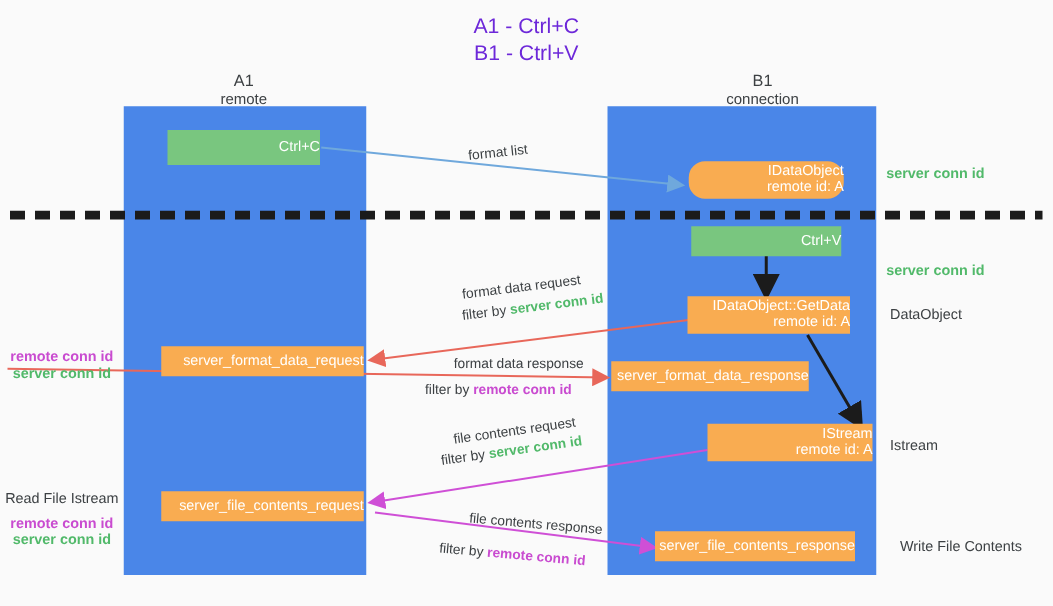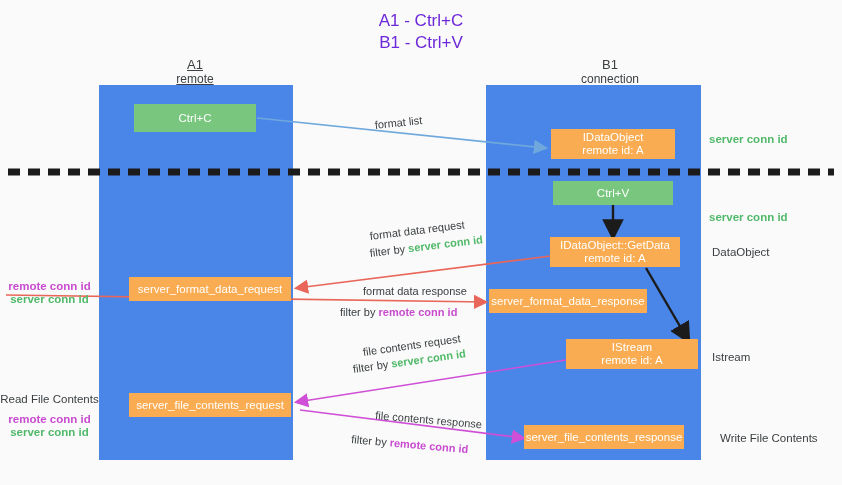--- a/index.html
+++ b/index.html
@@ -19,21 +19,21 @@
 
   .colhead{
     position:absolute;text-align:center;font-size:12px;line-height:14px;color:#3c4043;
   }
   .colhead .big{font-size:13px;}
 
   .lane{position:absolute;background:#4a86e8;}
 
   .box{
     position:absolute;box-sizing:border-box;
-    display:flex;flex-direction:column;align-items:center;justify-content:center;
+    display:flex;flex-direction:column;align-items:flex-end;justify-content:center;
     color:#ffffff;font-size:11.5px;line-height:13px;text-align:center;
   }
   .box.orange{background:#f9ac51;}
   .box.green{background:#79c67f;}
   .box .l2{font-size:11.5px;}
 
   .edgelabel{
     position:absolute;font-size:11px;line-height:14px;color:#3c4043;white-space:nowrap;
   }
   .edgelabel.rot{transform-origin:left top;}
@@ -51,21 +51,21 @@
 </head>
 <body>
 
 <div class="stage">
 
   <div class="title">
     <div>A1 - Ctrl+C</div>
     <div>B1 - Ctrl+V</div>
   </div>
 
-  <div class="colhead" style="left:130px;top:58px;width:130px;text-decoration:underline;">
+  <div class="colhead" style="left:130px;top:58px;width:130px;">
     <div class="big">A1</div>
     <div>remote</div>
   </div>
   <div class="colhead" style="left:540px;top:58px;width:140px;">
     <div class="big">B1</div>
     <div>connection</div>
   </div>
 
   <div class="lane" style="left:99px;top:85px;width:194px;height:375px;"></div>
   <div class="lane" style="left:486px;top:85px;width:215px;height:375px;"></div>
@@ -108,21 +108,21 @@
   </div>
 
   <div class="box orange" style="left:129px;top:277px;width:162px;height:24px;">
     <div>server_format_data_request</div>
   </div>
 
   <div class="box orange" style="left:129px;top:393px;width:162px;height:24px;">
     <div>server_file_contents_request</div>
   </div>
 
-  <div class="box orange" style="left:551px;top:129px;width:124px;height:30px;">
+  <div class="box orange" style="left:551px;top:129px;width:124px;height:30px;border-radius:13px;">
     <div>IDataObject</div>
     <div class="l2">remote id: A</div>
   </div>
 
   <div class="box green" style="left:553px;top:181px;width:120px;height:24px;">
     <div>Ctrl+V</div>
   </div>
 
   <div class="box orange" style="left:550px;top:237px;width:130px;height:30px;">
     <div>IDataObject::GetData</div>
@@ -160,21 +160,21 @@
   </div>
 
   <div class="edgelabel rot" style="left:376px;top:408px;transform:rotate(5deg);">file contents response</div>
   <div class="edgelabel rot" style="left:352px;top:432px;transform:rotate(5deg);">
     <span class="plain-t">filter by </span><span class="magenta-t">remote conn id</span>
   </div>
 
   <div class="sidelabel bold-magenta center" style="left:0px;top:279px;width:99px;">remote conn id</div>
   <div class="sidelabel bold-green center" style="left:0px;top:292px;width:99px;">server conn id</div>
 
-  <div class="sidelabel center" style="left:0px;top:392px;width:99px;color:#3c4043;">Read File Contents</div>
+  <div class="sidelabel center" style="left:0px;top:392px;width:99px;color:#3c4043;">Read File Istream</div>
   <div class="sidelabel bold-magenta center" style="left:0px;top:412px;width:99px;">remote conn id</div>
   <div class="sidelabel bold-green center" style="left:0px;top:425px;width:99px;">server conn id</div>
 
   <div class="sidelabel bold-green" style="left:709px;top:132px;">server conn id</div>
   <div class="sidelabel bold-green" style="left:709px;top:210px;">server conn id</div>
   <div class="sidelabel" style="left:712px;top:245px;color:#3c4043;">DataObject</div>
   <div class="sidelabel" style="left:712px;top:350px;color:#3c4043;">Istream</div>
   <div class="sidelabel" style="left:720px;top:431px;color:#3c4043;">Write File Contents</div>
 
 </div>

